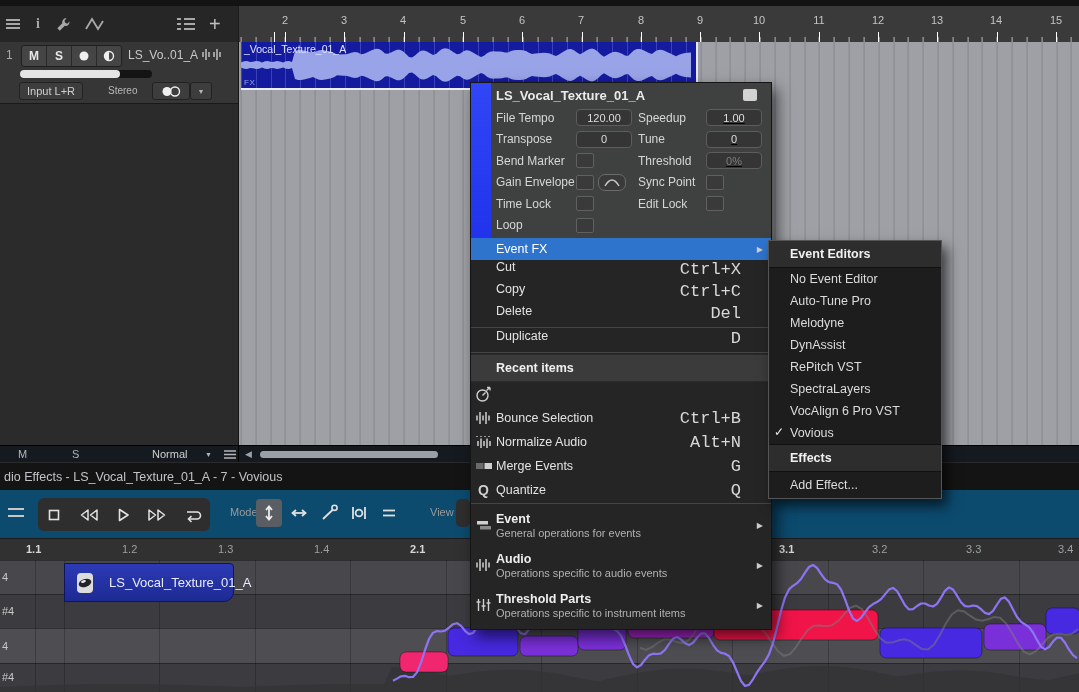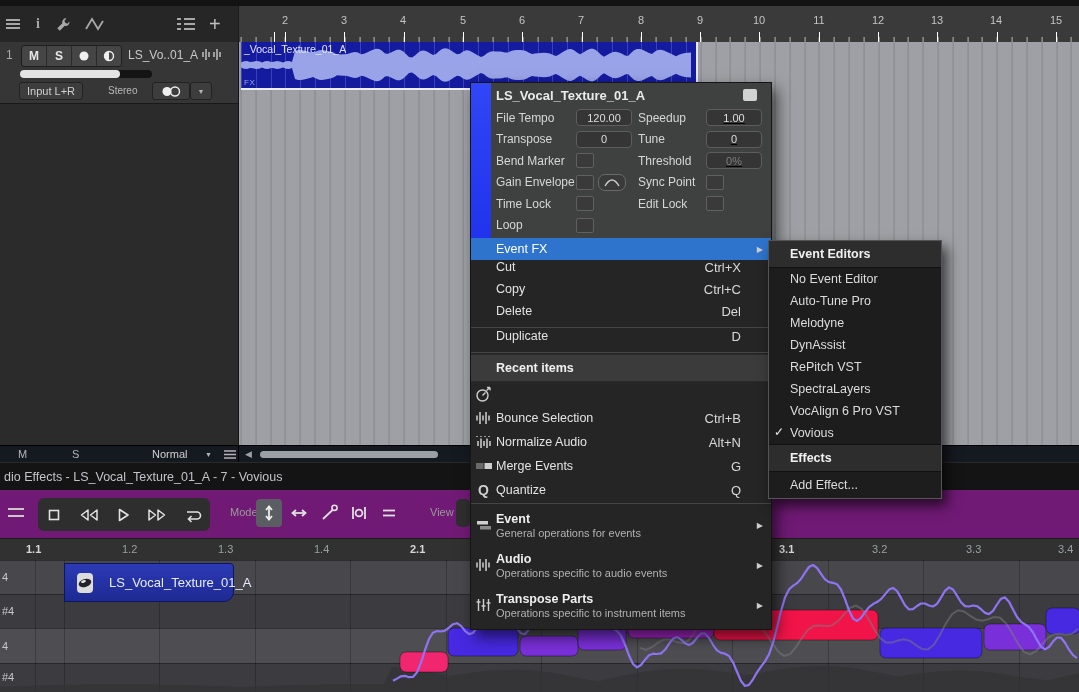--- a/index.html
+++ b/index.html
@@ -42,21 +42,21 @@
     border-bottom:2px solid #eceef4;border-right:2px solid #e6e8f8;}
   .clip-label{position:absolute;left:3px;top:1px;font-size:10.5px;color:#dfe3ff;}
   .fx-badge{position:absolute;left:3px;bottom:1px;font-size:8px;color:#9aa4e8;letter-spacing:.5px;}
   
   .lower-head{left:0;top:445px;width:1079px;height:17px;background:#151a20;border-top:1px solid #000;}
   .lh-label{position:absolute;top:2px;font-size:11px;color:#b4b4b8;}
   .lh-sep{position:absolute;left:238px;top:0;width:1px;height:17px;background:#000;}
   .scroll-thumb{position:absolute;left:260px;top:5px;width:178px;height:7px;background:#9aa0a6;border-radius:4px;}
   .title-bar{left:0;top:462px;width:1079px;height:28px;background:#141414;border-top:1px solid #2a2a2a;display:flex;align-items:center;}
   .tb-text{margin-left:4px;font-size:12.5px;color:#c2c2c8;}
-  .transport{left:0;top:490px;width:1079px;height:48px;background:#701a75;}
+  .transport{left:0;top:490px;width:1079px;height:48px;background:#0c4a6e;}
   .tr-group{position:absolute;left:38px;top:8px;width:172px;height:33px;background:#2e2e2e;border-radius:6px;display:flex;align-items:center;justify-content:space-around;}
   .mode-label{position:absolute;left:230px;top:16px;font-size:11px;color:#9a9a9a;}
   .mode-row{position:absolute;left:256px;top:9px;display:flex;gap:4px;}
   .mbtn{width:26px;height:28px;border-radius:4px;display:flex;align-items:center;justify-content:center;}
   .mbtn.sel{background:#5a5d62;}
   .view-label{position:absolute;left:430px;top:16px;font-size:11px;color:#9a9a9a;}
   .view-sliver{position:absolute;left:456px;top:9px;width:14px;height:28px;background:#2e2e2e;border-radius:5px;}
   .ruler-bottom{left:0;top:538px;width:1079px;height:22px;background:#313131;border-top:1px solid #1c1c1c;border-bottom:1px solid #202020;}
   .rb{position:absolute;top:4px;font-size:11px;color:#9aa0a4;}
   .rb.bold{font-weight:bold;color:#d6d6d8;}
@@ -84,21 +84,21 @@
   .c1{width:80px;} .c2{width:62px;display:flex;align-items:center;gap:4px;} .c3{width:68px;} .c4{width:58px;display:flex;align-items:center;text-decoration:underline;}
   .vbox{width:54px;height:15px;background:#353535;border:1px solid #5d5d5d;border-radius:4px;
         font-size:11px;color:#dedede;display:flex;align-items:center;justify-content:center;}
   .vbox.dim{color:#7d7d7d;}
   .chk{width:16px;height:13px;background:#3a3a3a;border:1px solid #606060;border-radius:2px;}
   .curvebtn{width:26px;height:15px;background:#3a3a3a;border:1px solid #6a6a6a;border-radius:7px;display:flex;align-items:center;justify-content:center;}
   .mhl{display:flex;align-items:center;height:22px;background:#2e74cc;padding-left:25px;}
   .mhl .t{font-size:12.5px;color:#fff;flex:1;}
   .mr{display:flex;align-items:flex-start;height:22px;padding-left:25px;}
   .mr .t{font-size:12.5px;color:#e3e3e3;flex:1;}
-  .key{font-size:13px;color:#d8d8d8;margin-right:30px;}
+  .key{font-size:17px;color:#d8d8d8;margin-right:30px;font-family:Liberation Mono, monospace;}
   .msep{height:0;border-top:1px solid #454545;margin:1px 0;}
   .mhead{display:flex;align-items:center;height:26px;background:#3b3b3b;border-top:1px solid #2a2a2a;border-bottom:1px solid #2a2a2a;padding-left:25px;
          font-size:12.5px;font-weight:bold;color:#f0f0f0;}
   .mi{display:flex;align-items:center;height:24px;}
   .mi .ic{width:25px;display:flex;align-items:center;justify-content:center;}
   .mi .t{font-size:12.5px;color:#e3e3e3;flex:1;}
   .m2{display:flex;align-items:center;height:40px;}
   .m2 .ic{width:25px;display:flex;align-items:center;justify-content:center;}
   .m2 .tx{flex:1;}
   .m2 .t{font-size:12.5px;font-weight:bold;color:#eee;}
@@ -577,21 +577,21 @@
               <line x1="2.5" y1="1" x2="2.5" y2="13"></line>
               <line x1="7.5" y1="1" x2="7.5" y2="13"></line>
               <line x1="12.5" y1="1" x2="12.5" y2="13"></line>
               <line x1="0.5" y1="4" x2="4.5" y2="4"></line>
               <line x1="5.5" y1="8" x2="9.5" y2="8"></line>
               <line x1="10.5" y1="5" x2="14.5" y2="5"></line>
             </g>
           </svg>
       </span>
       <span class="tx">
-          <div class="t">Transpose Parts</div>
+          <div class="t">Threshold Parts</div>
           <div class="d">Operations specific to instrument items</div>
         </span>
       <span class="arr">▶</span>
     </div>
     <div class="pad-b"></div>
   </div>
 
   <div class="abs submenu">
     <div class="smhead">Event Editors</div>
     <div class="smi">No Event Editor</div>

